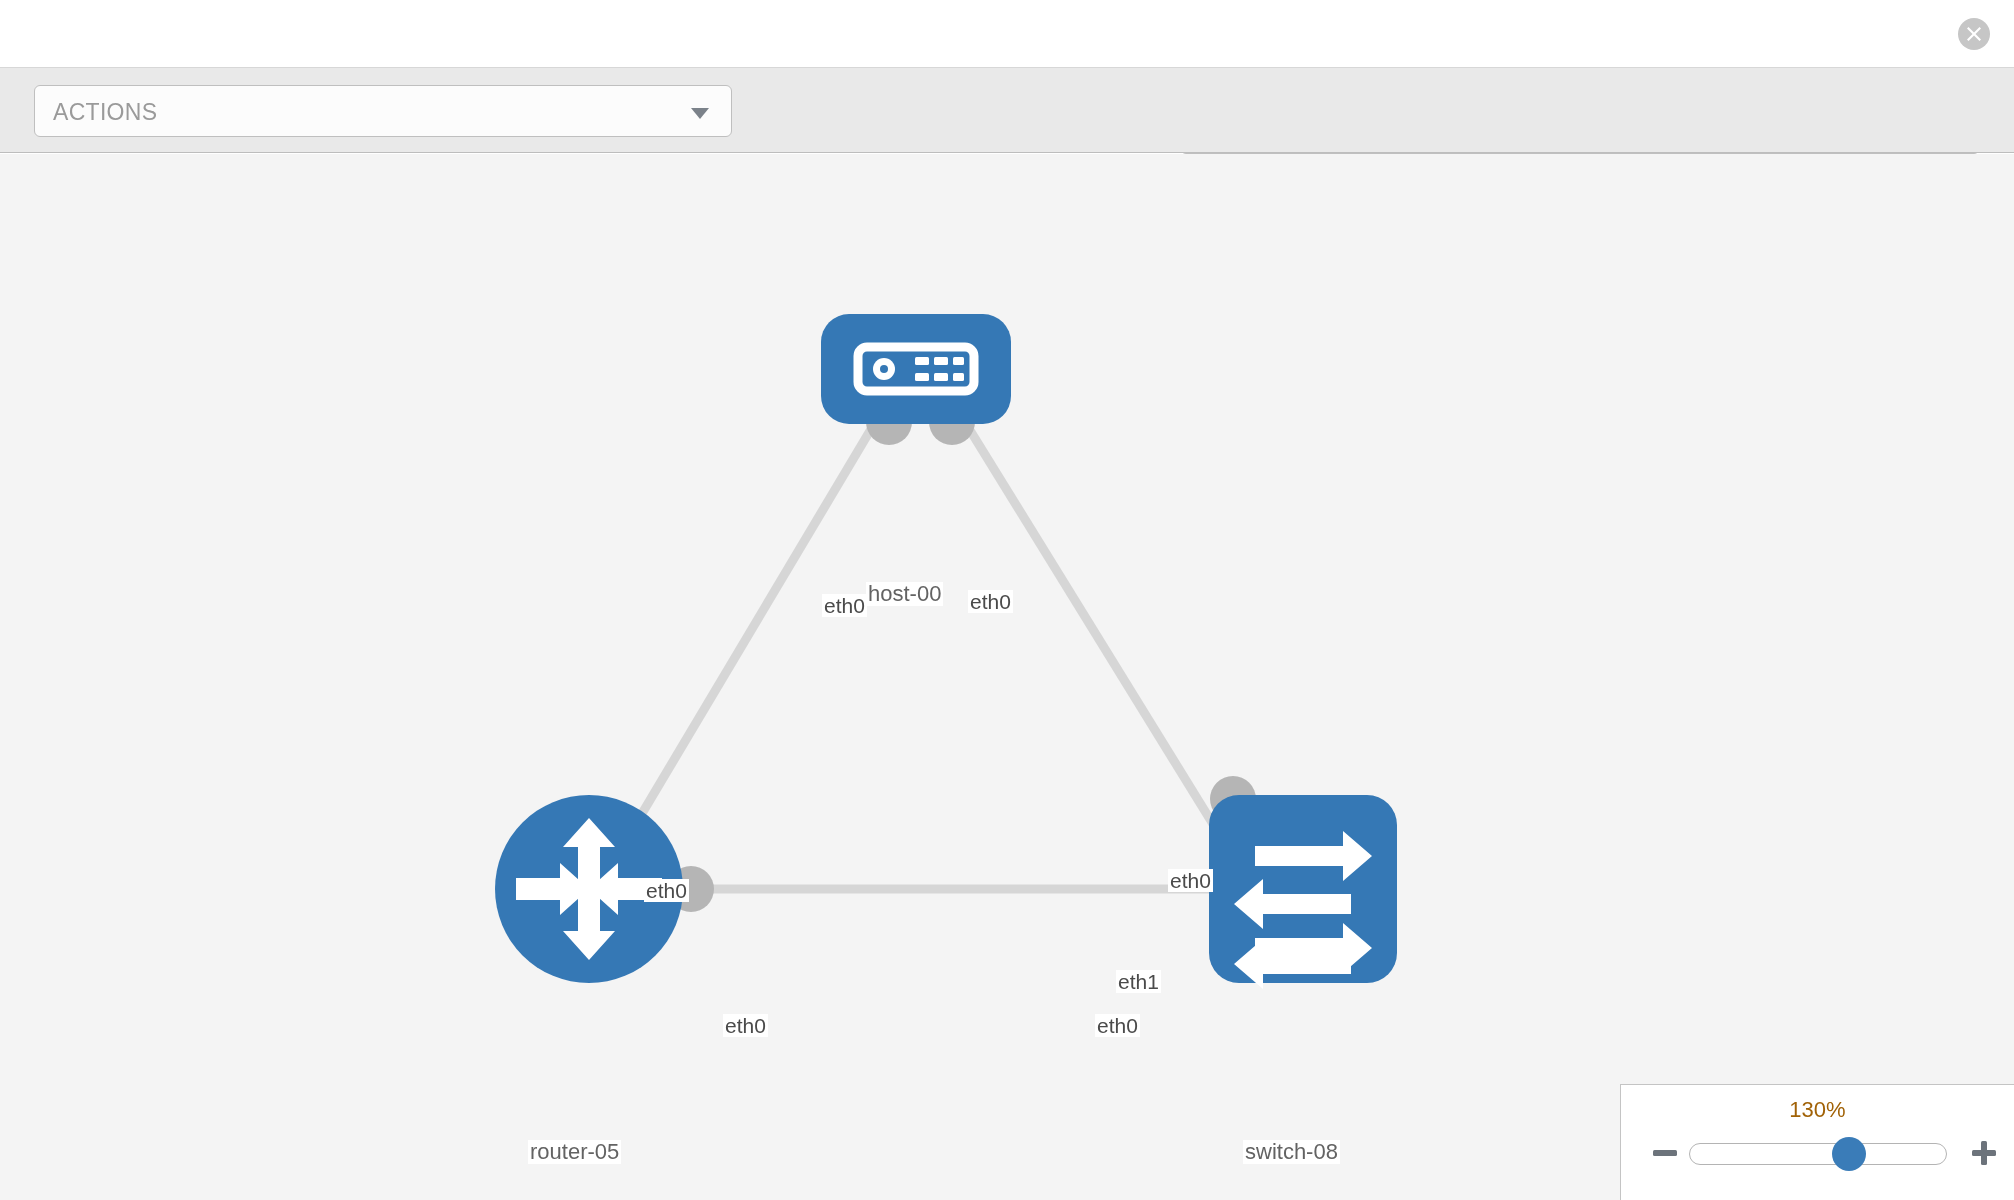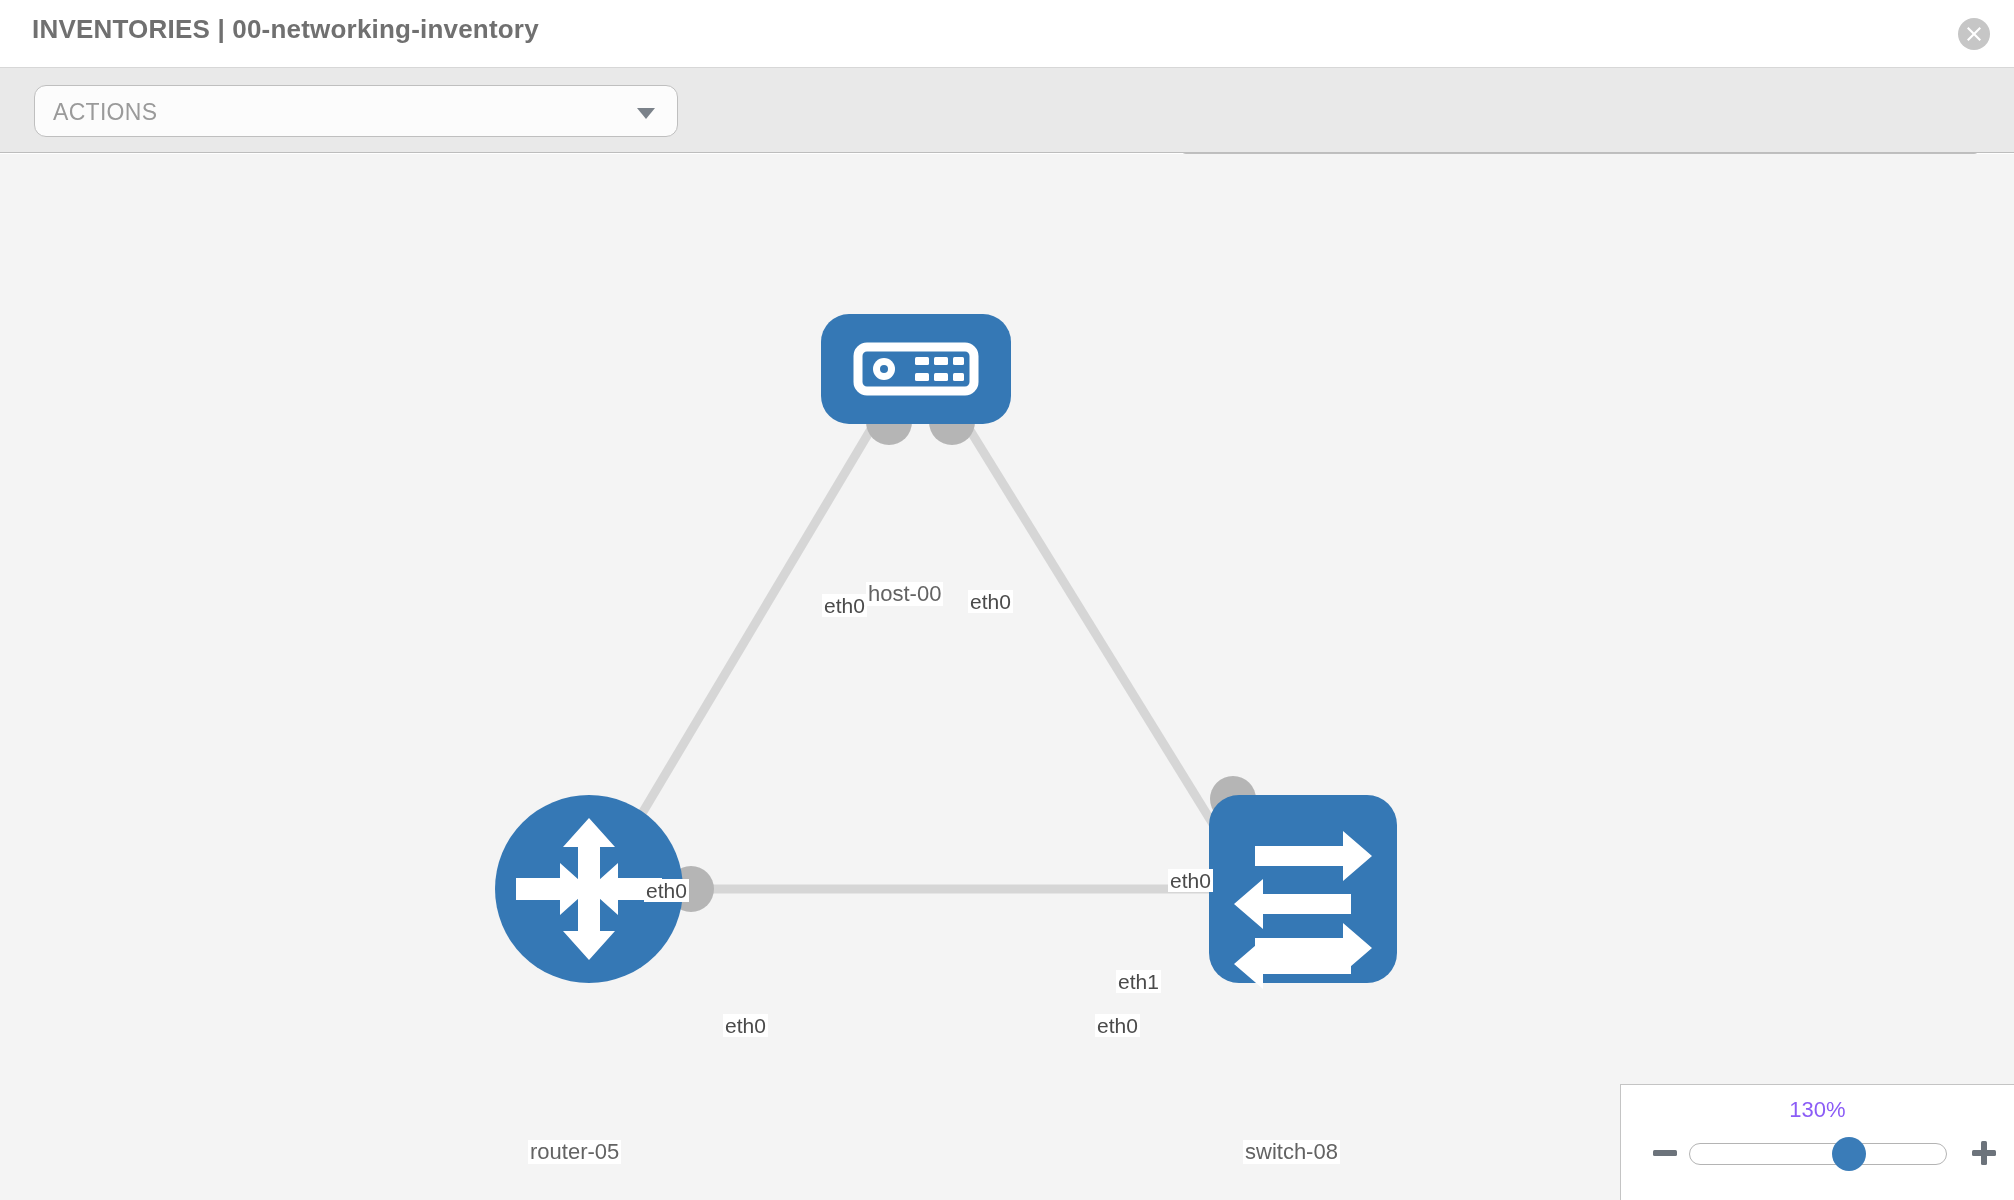--- a/index.html
+++ b/index.html
@@ -54,25 +54,25 @@
     width: 2014px;
     height: 85px;
     background: #e9e9e9;
     border-bottom: 1px solid #bdbdbd;
     box-sizing: border-box;
   }
   .actions-select {
     position: absolute;
     left: 34px;
     top: 17px;
-    width: 644px;
+    width: 698px;
     height: 52px;
     background: #fcfcfc;
     border: 1px solid #bfbfbf;
-    border-radius: 12px;
+    border-radius: 6px;
     box-sizing: border-box;
     cursor: pointer;
     padding-left: 42px;
   }
   .actions-label {
     position: absolute;
     left: 18px;
     top: 13px;
     font-size: 23px;
     color: #9a9a9a;
@@ -168,21 +168,21 @@
     border-bottom: none;
     box-sizing: border-box;
   }
   .zoom-value {
     position: absolute;
     top: 12px;
     left: 0;
     width: 100%;
     text-align: center;
     font-size: 22px;
-    color: #8b5cf6;
+    color: #a16207;
   }
   .zoom-row {
     position: absolute;
     top: 48px;
     left: 0;
     width: 100%;
     height: 40px;
   }
   .zoom-minus, .zoom-plus {
     position: absolute;
@@ -215,21 +215,20 @@
     margin-top: -17px;
     border-radius: 50%;
     background: #3a7cb8;
     cursor: pointer;
   }
 </style>
 </head>
 <body>
 
 <div class="header">
-  <div class="page-title">INVENTORIES | 00-networking-inventory</div>
   <div class="close-btn">
     <svg width="32" height="32" viewBox="0 0 32 32" aria-hidden="true">
       <path d="M10.5 9 L16 14.5 L21.5 9 L23 10.5 L17.5 16 L23 21.5 L21.5 23 L16 17.5 L10.5 23 L9 21.5 L14.5 16 L9 10.5 Z" fill="#ffffff"></path>
     </svg>
   </div>
 </div>
 
 <div class="toolbar">
 
   <div class="actions-select">

